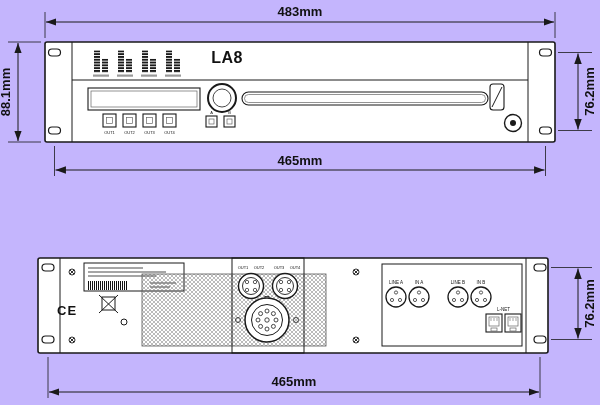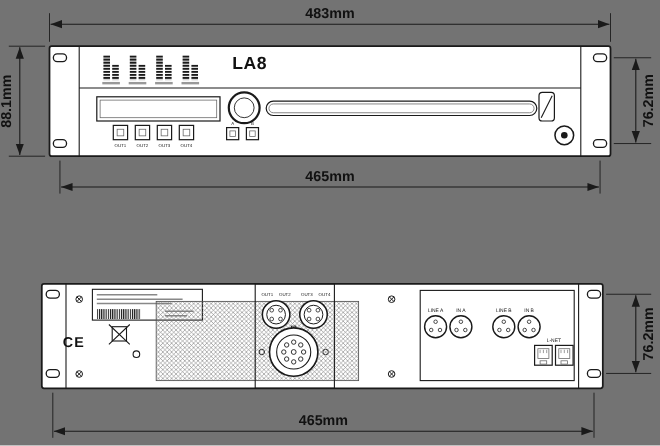--- a/index.html
+++ b/index.html
@@ -1,16 +1,16 @@
 <!DOCTYPE html>
 <html><head>
 <meta charset="utf-8">
 <style>
   html,body{margin:0;padding:0;background:#fff;}
-  .canvas{width:600px;height:405px;position:relative;background:#737373;overflow:hidden;text-align:right;}
+  .canvas{width:600px;height:405px;position:relative;background:#c4b5fd;overflow:hidden;text-align:right;}
   svg{display:block;}
   .edge{fill:#fff;stroke:#1a1a1a;stroke-width:1.6;}
   .thin{fill:none;stroke:#1a1a1a;stroke-width:1;}
   .detail{fill:#fff;stroke:#1a1a1a;stroke-width:1.1;}
   .faint{fill:none;stroke:#666;stroke-width:0.7;}
   .hole{fill:#fff;stroke:#1a1a1a;stroke-width:1.2;}
   .extline{stroke:#1a1a1a;stroke-width:0.8;}
   .dimline{stroke:#1a1a1a;stroke-width:1;marker-start:url(#arrow);marker-end:url(#arrow);fill:none;}
   .graytxt{stroke:#888;stroke-width:1.4;fill:none;}
   text{font-family:"Liberation Sans","DejaVu Sans",sans-serif;fill:#111;}

